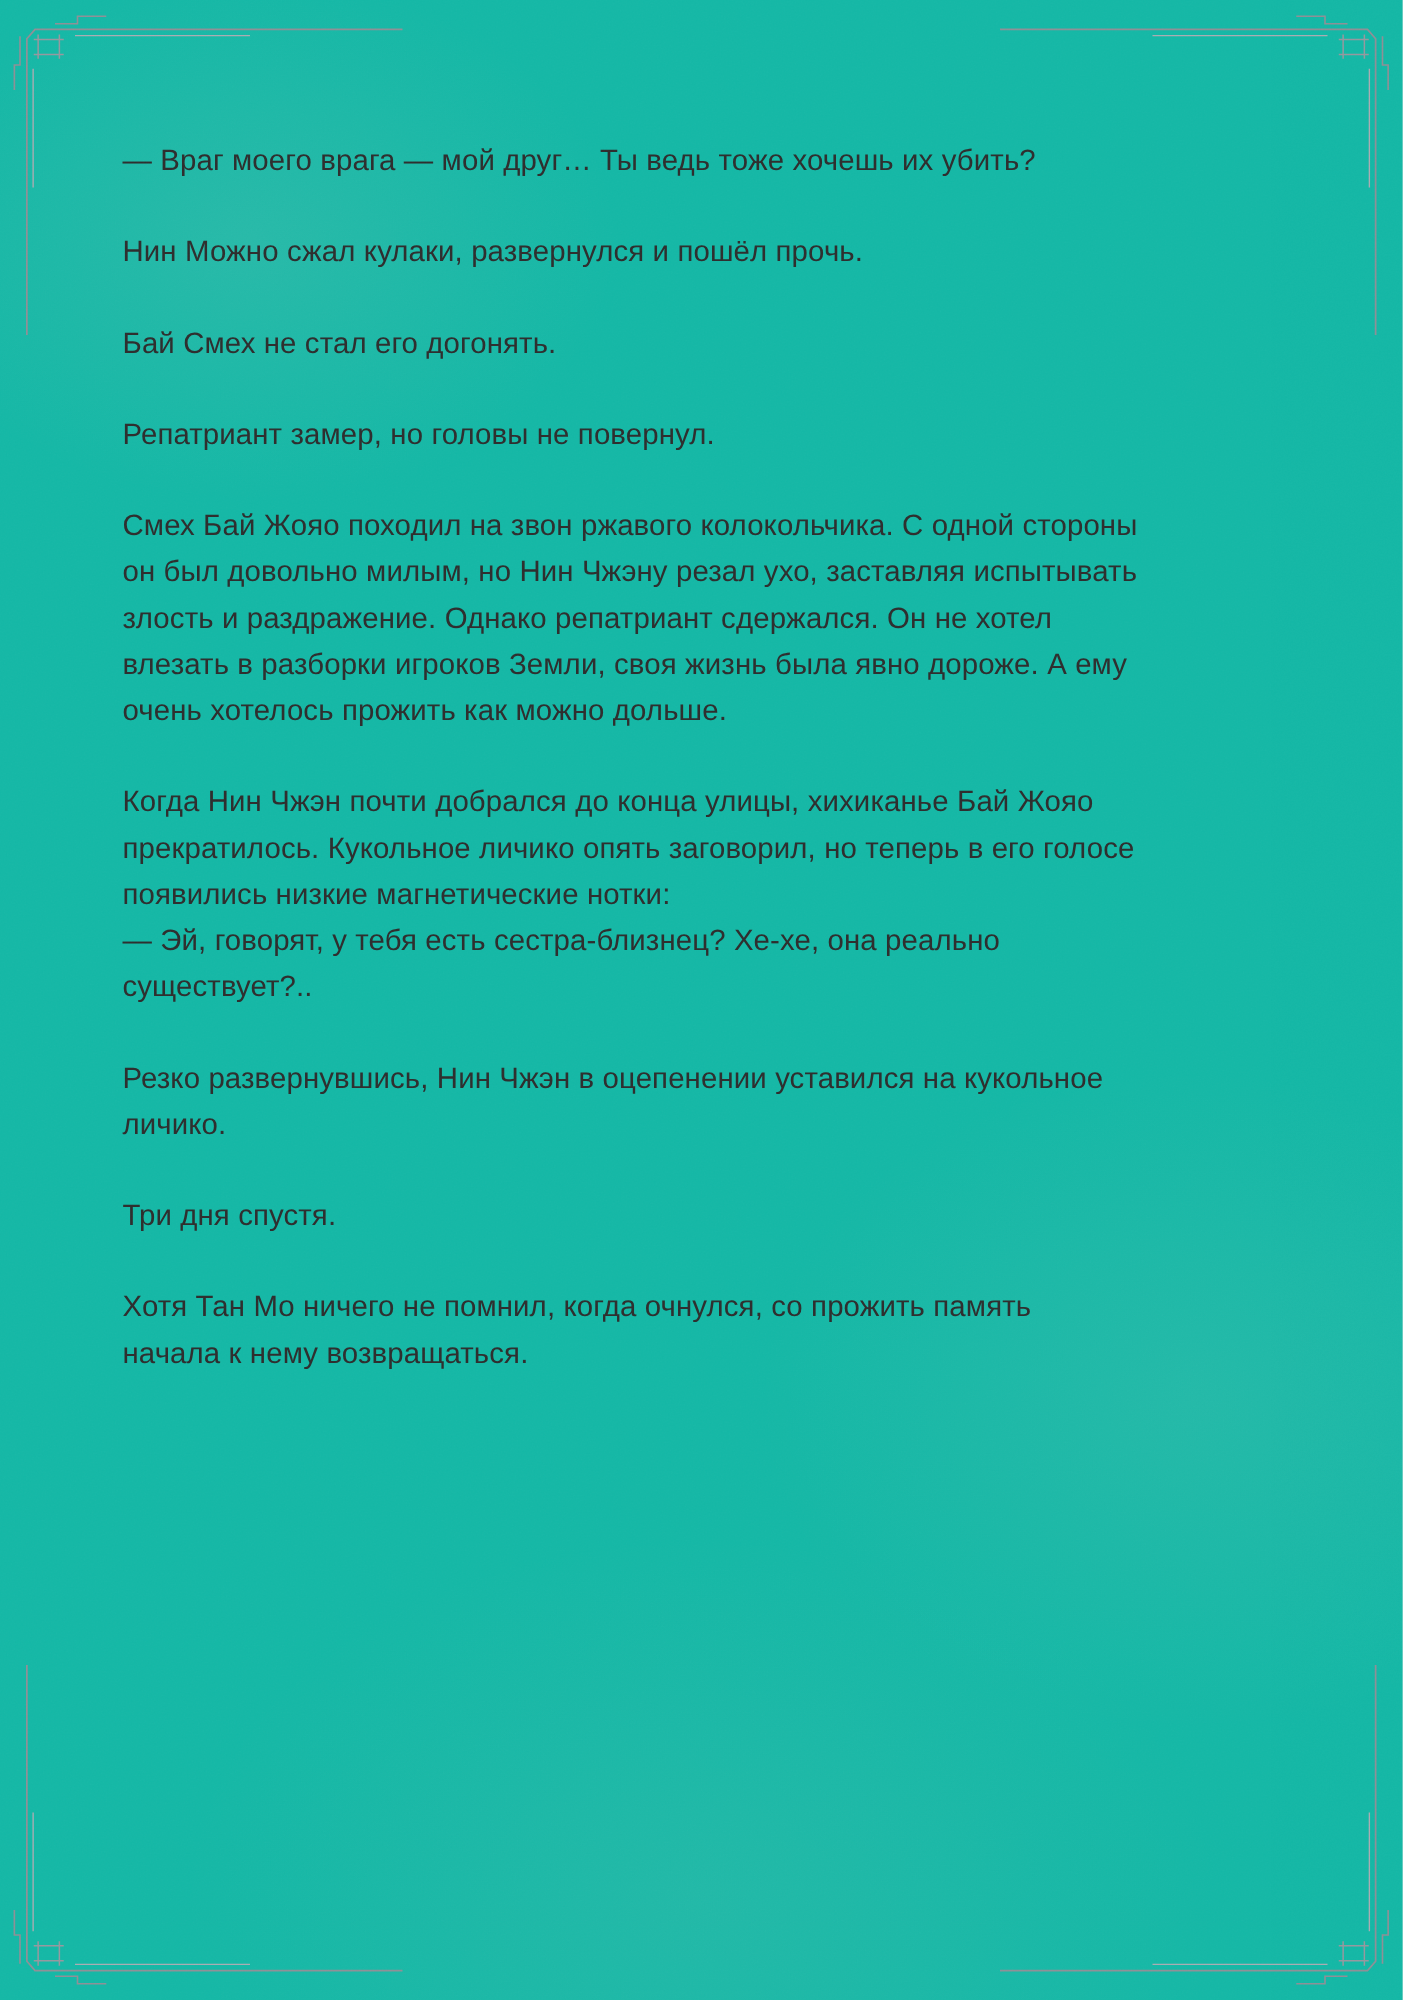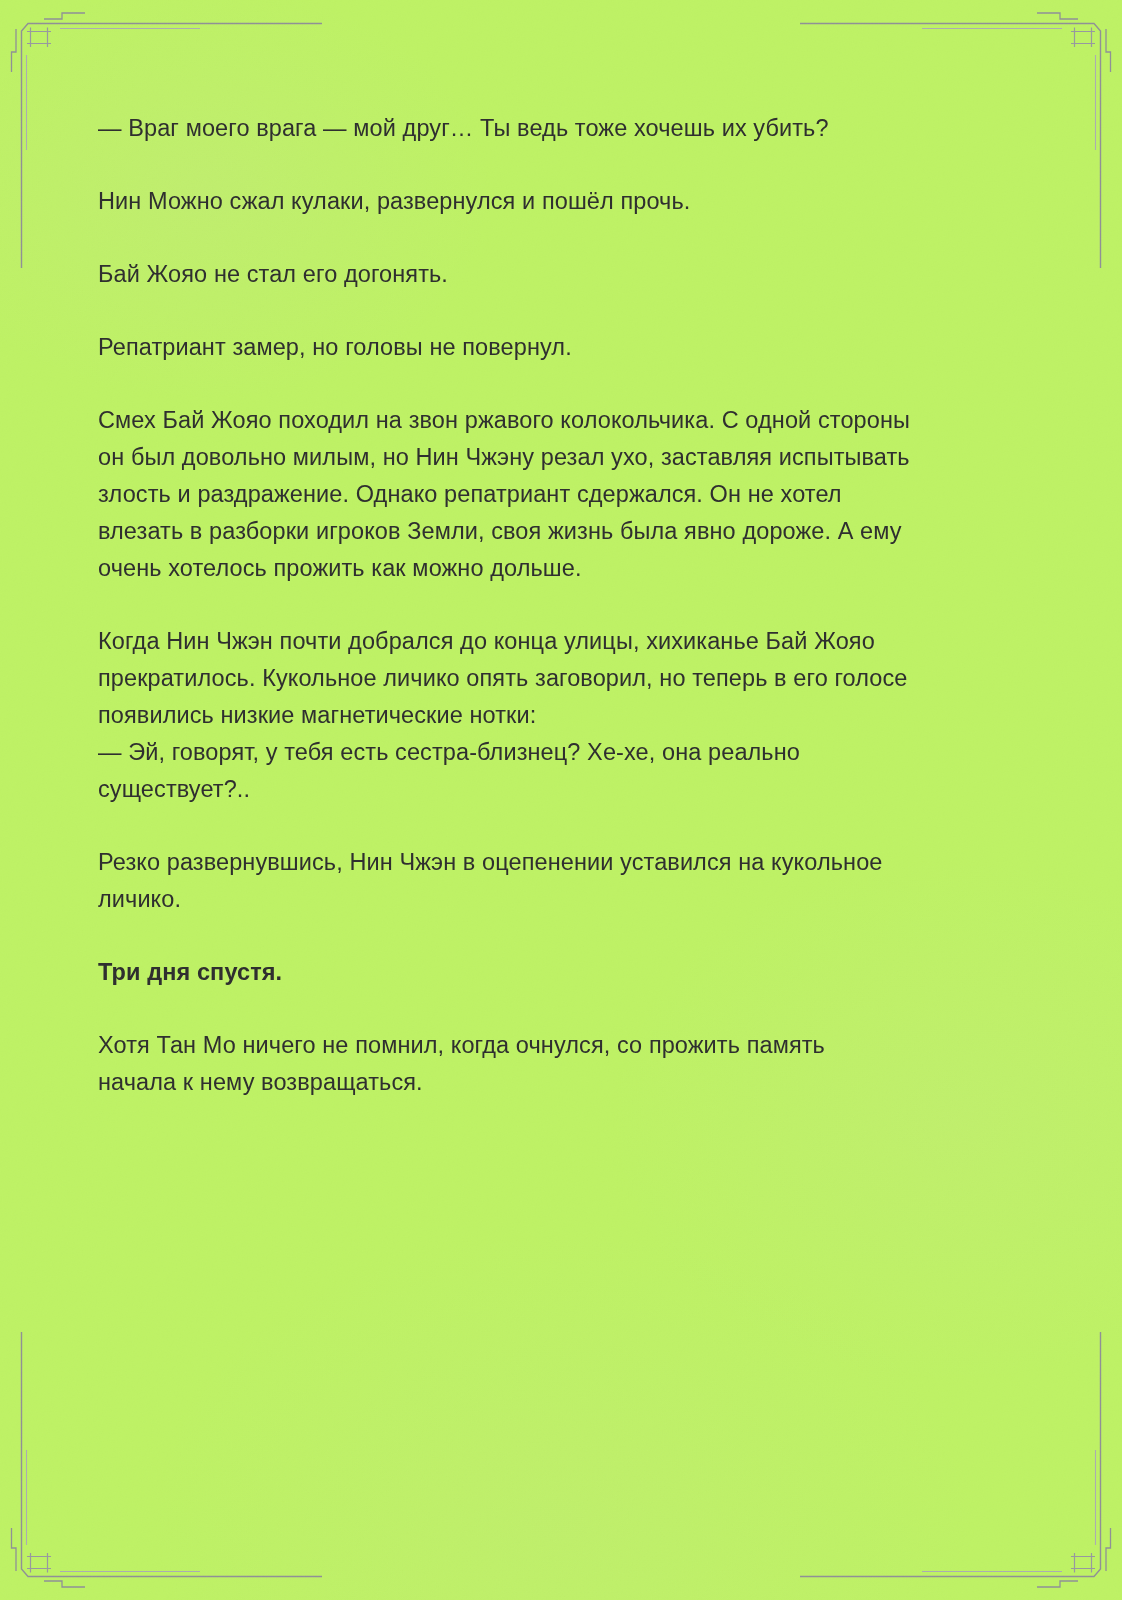--- a/index.html
+++ b/index.html
@@ -10,21 +10,21 @@
     width: 1122px;
     height: 1600px;
     background: #f0eeea;
     overflow: hidden;
     font-family: "Liberation Sans", "DejaVu Sans", sans-serif;
   }
   .page {
     position: relative;
     width: 1122px;
     height: 1600px;
-    background: #bef264;
+    background: #14b8a6;
   }
   
   .paper-tint {
     position: absolute;
     inset: 0;
     background:
       radial-gradient(420px 300px at 18% 12%, rgba(210,204,194,0.10), rgba(210,204,194,0) 70%),
       radial-gradient(500px 380px at 85% 70%, rgba(214,208,198,0.08), rgba(214,208,198,0) 70%),
       radial-gradient(600px 420px at 50% 95%, rgba(208,202,192,0.07), rgba(208,202,192,0) 70%);
     pointer-events: none;
@@ -45,21 +45,21 @@
   .content p {
     margin: 0 0 36px 0;
     font-size: 23.5px;
     line-height: 37px;
     color: #2d2d2d;
     white-space: pre-line;
     letter-spacing: 0.1px;
   }
   .content p.scene-heading {
     margin-top: 28px;
-    font-weight: 700;
+    font-weight: 400;
   }
 </style>
 </head>
 <body>
 
 <div class="page">
 
   <div class="paper-tint"></div>
 
   <svg class="frame" viewBox="0 0 1122 1600" aria-hidden="true">
@@ -80,21 +80,21 @@
     </defs>
     <use href="#corner-ornament"></use>
     <use href="#corner-ornament" transform="translate(1122,0) scale(-1,1)"></use>
     <use href="#corner-ornament" transform="translate(0,1600) scale(1,-1)"></use>
     <use href="#corner-ornament" transform="translate(1122,1600) scale(-1,-1)"></use>
   </svg>
 
   <main class="content">
     <p>— Враг моего врага — мой друг… Ты ведь тоже хочешь их убить?</p>
     <p>Нин Можно сжал кулаки, развернулся и пошёл прочь.</p>
-    <p>Бай Жояо не стал его догонять.</p>
+    <p>Бай Смех не стал его догонять.</p>
     <p>Репатриант замер, но головы не повернул.</p>
     <p>Смех Бай Жояо походил на звон ржавого колокольчика. С одной стороны
 он был довольно милым, но Нин Чжэну резал ухо, заставляя испытывать
 злость и раздражение. Однако репатриант сдержался. Он не хотел
 влезать в разборки игроков Земли, своя жизнь была явно дороже. А ему
 очень хотелось прожить как можно дольше.</p>
     <p>Когда Нин Чжэн почти добрался до конца улицы, хихиканье Бай Жояо
 прекратилось. Кукольное личико опять заговорил, но теперь в его голосе
 появились низкие магнетические нотки:
 — Эй, говорят, у тебя есть сестра-близнец? Хе-хе, она реально

